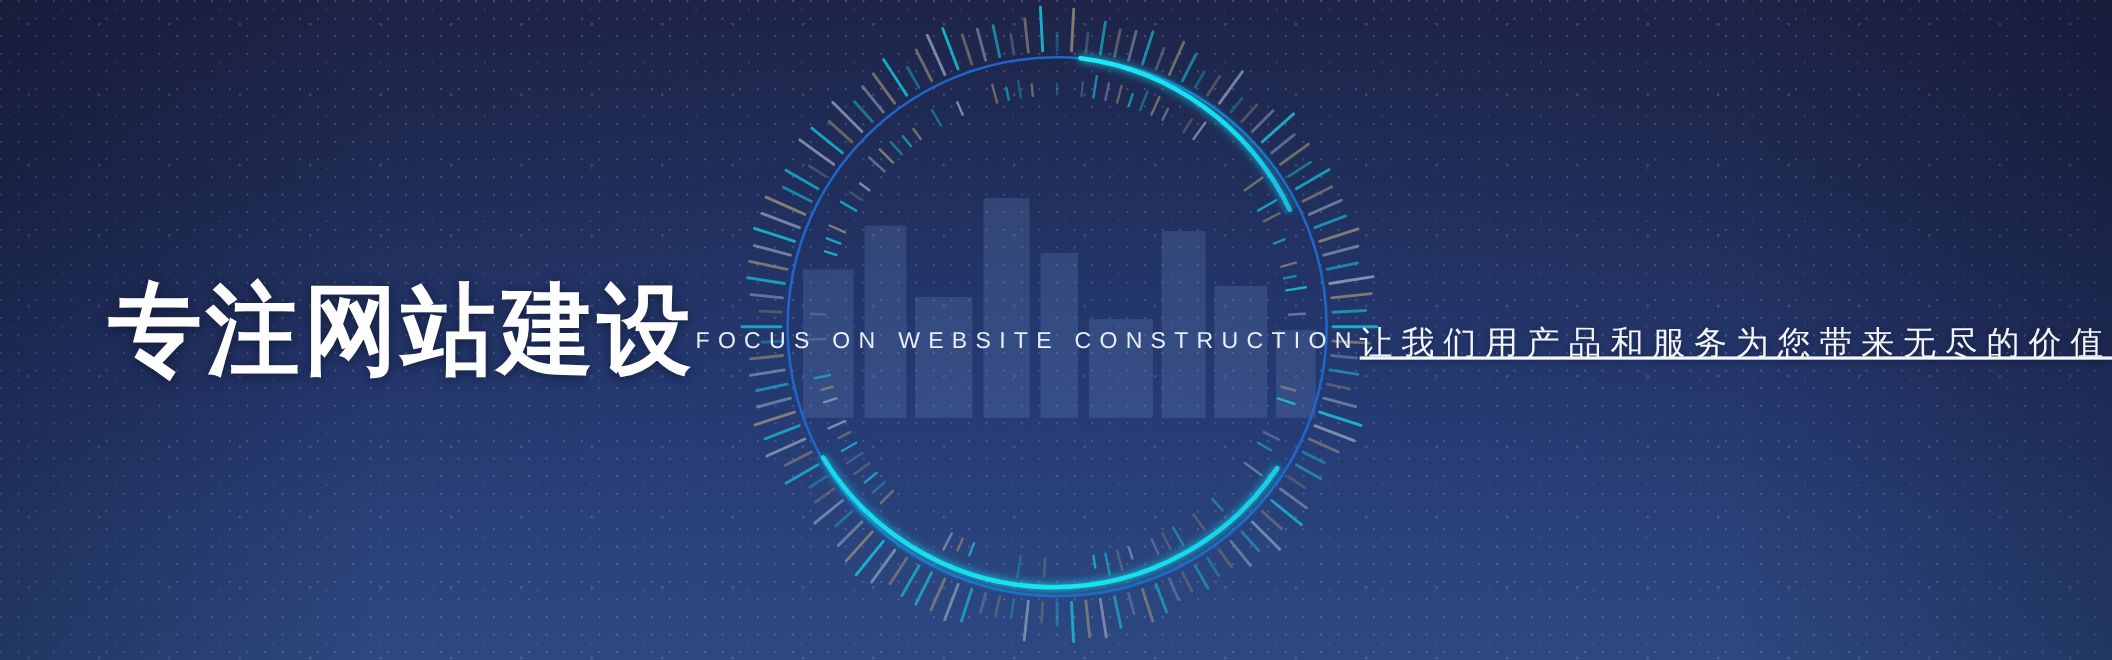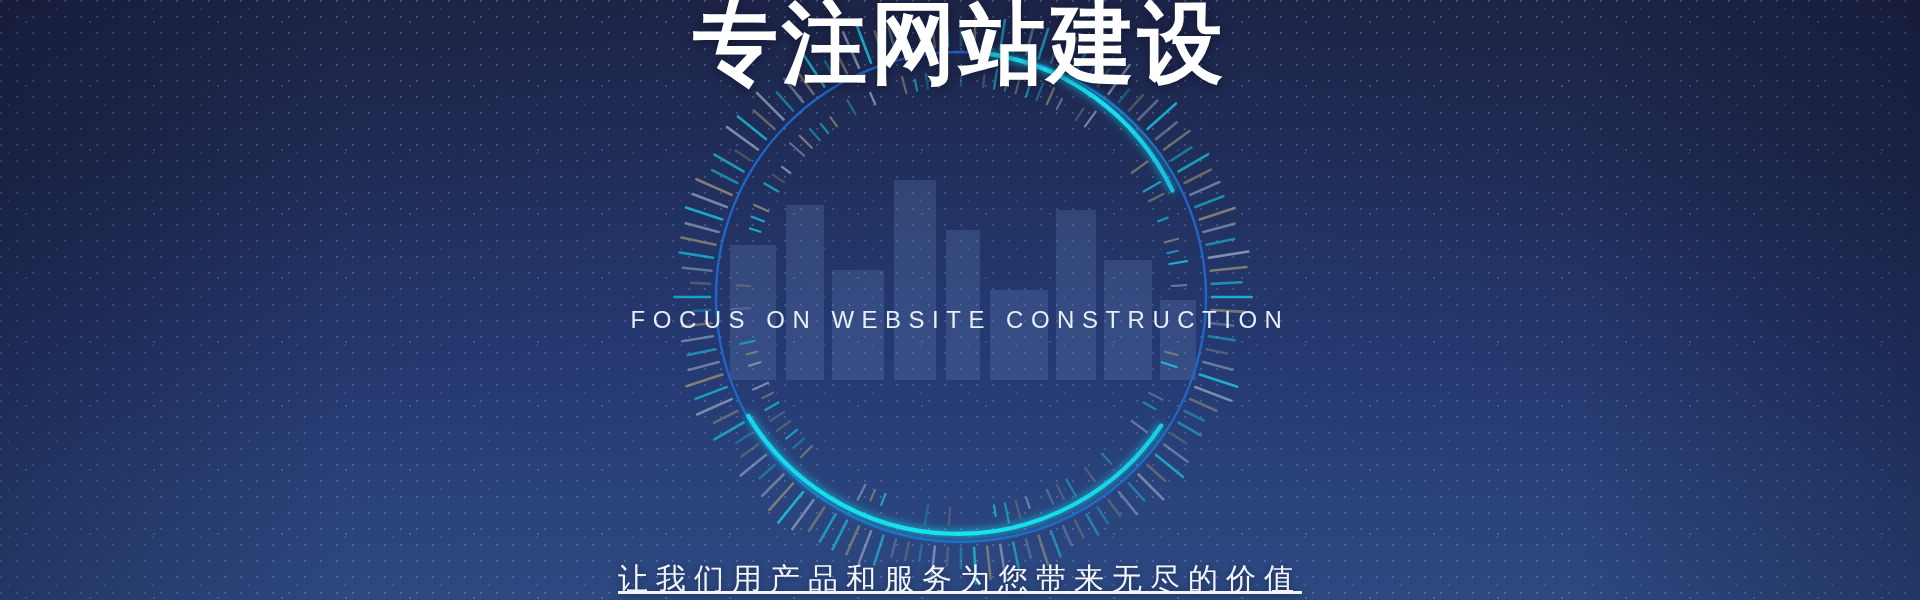--- a/index.html
+++ b/index.html
@@ -72,41 +72,41 @@
     pointer-events: none;
   }
 
   .content {
     position: absolute;
     left: 0;
     top: 0;
     width: 1920px;
     height: 600px;
     display: flex;
-    flex-direction: column;
+    flex-direction: row;
     align-items: center;
-    justify-content: space-between;
+    justify-content: flex-end;
   }
 
   .headline {
     font-family: "DejaVu Sans", "Liberation Sans", sans-serif;
     font-weight: bold;
     font-size: 85px;
     line-height: 1;
     color: #ffffff;
     letter-spacing: 4px;
     margin: 0;
     white-space: nowrap;
     text-shadow: 0 2px 10px rgba(8,14,34,0.55);
     transform: scaleY(1.06);
   }
 
   .subtitle-en {
     margin: 20px 0 0 0;
-    font-size: 24px;
+    font-size: 21px;
     font-weight: 400;
     color: #e8edf7;
     letter-spacing: 7.5px;
     white-space: nowrap;
     text-transform: uppercase;
   }
 
   .tagline-cn {
     margin: 24px 0 0 0;
     font-family: "DejaVu Sans", "Liberation Sans", sans-serif;

